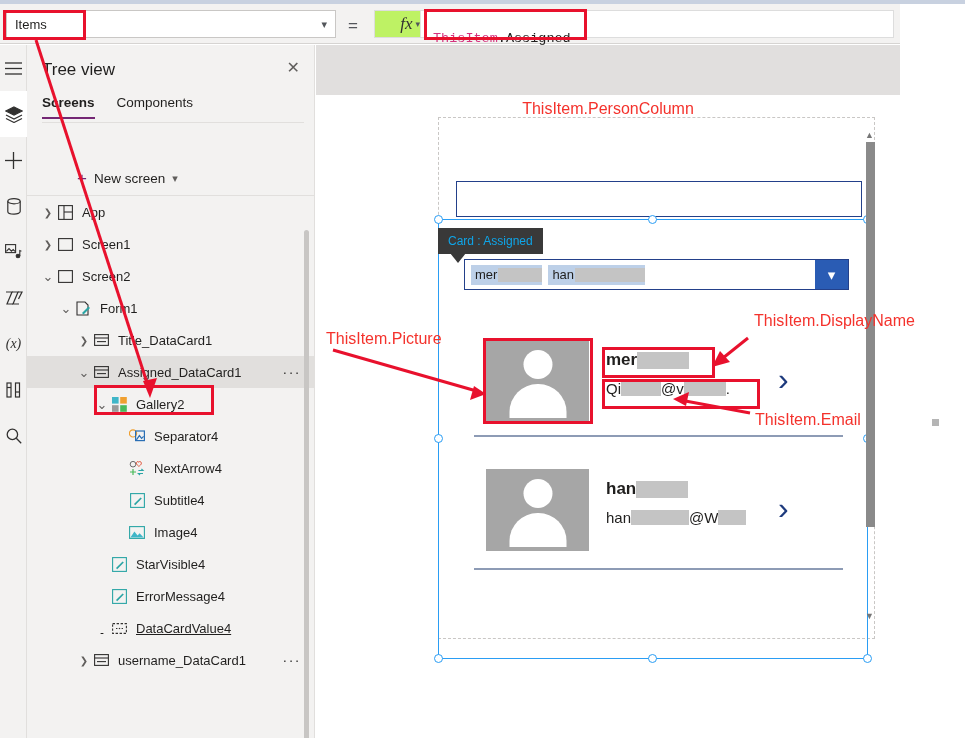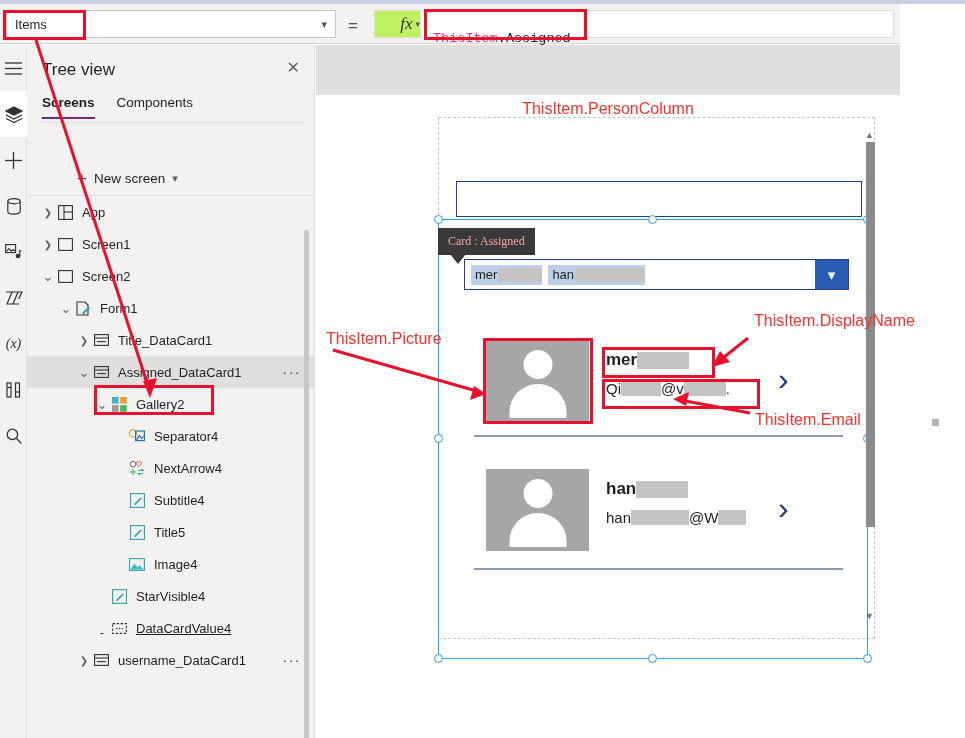--- a/index.html
+++ b/index.html
@@ -68,21 +68,21 @@
   
   #canvas { position:absolute; left:316px; top:45px; width:687px; height:693px; background:#ffffff; }
   #canvas-top { position:absolute; left:0; top:0; width:584px; height:50px; background:#e1dfde; }
   #anno-person { position:absolute; left:0; top:55px; width:584px; text-align:center; font-size:16px; color:#f4322c; }
 
   #formbox { position:absolute; left:122px; top:72px; width:437px; height:522px; border:1px dashed #c9c7c5; background:#ffffff; }
   .req { position:absolute; left:20px; top:110px; font-size:14px; color:#23408a; }
   .titlelbl { position:absolute; left:44px; top:110px; font-size:13.5px; color:#23408a; }
   #titlefield { position:absolute; left:140px; top:136px; width:406px; height:36px; border:1.5px solid #23408a; background:#fff; }
 
-  #tooltip { position:absolute; left:122px; top:183px; background:#393939; color:#fca5a5; font-size:12px; padding:6px 10px; z-index:9;font-family:Liberation Serif, serif; }
+  #tooltip { position:absolute; left:122px; top:183px; background:#393939; color:#0ea5e9; font-size:12px; padding:6px 10px; z-index:9; }
   #tooltip:after { content:""; position:absolute; left:12px; bottom:-9px; border-left:8px solid transparent; border-right:8px solid transparent; border-top:10px solid #393939; }
 
   
   #sel { position:absolute; left:122px; top:174px; width:430px; height:440px; border:1.5px solid #2a9df4; }
   .handle { position:absolute; width:9px; height:9px; border-radius:50%; background:#fff; border:1.5px solid #2a9df4; }
 
   .assignedlbl { position:absolute; left:150px; top:188px; font-size:13.5px; color:#23408a; }
   #combo { position:absolute; left:148px; top:214px; width:385px; height:31px; border:1.5px solid #23408a; background:#fff; display:flex; align-items:center; }
   .chip { height:20px; margin-left:6px; display:flex; align-items:center; background:#bdd0e8; font-size:13px; color:#201f1e; padding-left:4px; }
   .chip .mask { height:14px; background:#c4c4c4; margin-left:1px; }
@@ -340,46 +340,46 @@
           <svg width="15" height="15" viewBox="0 0 15 15">
             <rect x="0.6" y="0.6" width="13.8" height="13.8" fill="none" stroke="#2aa5a5" stroke-width="1.1"></rect>
             <path d="M4 11 L10.6 4.4 L11.8 5.6 L5.2 12.2 Z" fill="#2aa5a5"></path>
           </svg>
         </span>
         <span>Subtitle4</span>
       </div>
       <div class="trow" style="padding-left: 86px;">
         <span class="chev">&nbsp;</span>
         <span class="tico">
+          <svg width="16" height="13" viewBox="0 0 16 13">
+            <rect x="0.6" y="0.6" width="14.8" height="11.8" fill="none" stroke="#2aa5a5" stroke-width="1.1"></rect>
+            <path d="M1.4 11.4 L5.4 5.4 L8.6 9.4 L10.6 7.2 L14.6 11.4 Z" fill="#3fb6c8"></path>
+          </svg>
+        </span>
+        <span>Image4</span>
+      </div>
+      <div class="trow" style="padding-left: 68px;">
+        <span class="chev">&nbsp;</span>
+        <span class="tico">
           <svg width="15" height="15" viewBox="0 0 15 15">
             <rect x="0.6" y="0.6" width="13.8" height="13.8" fill="none" stroke="#2aa5a5" stroke-width="1.1"></rect>
             <path d="M4 11 L10.6 4.4 L11.8 5.6 L5.2 12.2 Z" fill="#2aa5a5"></path>
           </svg>
         </span>
-        <span>Title5</span>
-      </div>
-      <div class="trow" style="padding-left: 86px;">
-        <span class="chev">&nbsp;</span>
-        <span class="tico">
-          <svg width="16" height="13" viewBox="0 0 16 13">
-            <rect x="0.6" y="0.6" width="14.8" height="11.8" fill="none" stroke="#2aa5a5" stroke-width="1.1"></rect>
-            <path d="M1.4 11.4 L5.4 5.4 L8.6 9.4 L10.6 7.2 L14.6 11.4 Z" fill="#3fb6c8"></path>
-          </svg>
-        </span>
-        <span>Image4</span>
+        <span>StarVisible4</span>
       </div>
       <div class="trow" style="padding-left: 68px;">
         <span class="chev">&nbsp;</span>
         <span class="tico">
           <svg width="15" height="15" viewBox="0 0 15 15">
             <rect x="0.6" y="0.6" width="13.8" height="13.8" fill="none" stroke="#2aa5a5" stroke-width="1.1"></rect>
             <path d="M4 11 L10.6 4.4 L11.8 5.6 L5.2 12.2 Z" fill="#2aa5a5"></path>
           </svg>
         </span>
-        <span>StarVisible4</span>
+        <span>ErrorMessage4</span>
       </div>
       <div class="trow" style="padding-left: 68px; text-decoration: underline;">
         <span class="chev">&nbsp;</span>
         <span class="tico">
           <svg width="15" height="11" viewBox="0 0 15 11">
             <rect x="0.6" y="0.6" width="13.8" height="9.8" fill="none" stroke="#323130" stroke-width="1.1" stroke-dasharray="2.4 1.6"></rect>
             <g stroke="#323130" stroke-width="1.2">
               <line x1="4" y1="5.5" x2="5.4" y2="5.5"></line>
               <line x1="6.8" y1="5.5" x2="8.2" y2="5.5"></line>
               <line x1="9.6" y1="5.5" x2="11" y2="5.5"></line>

